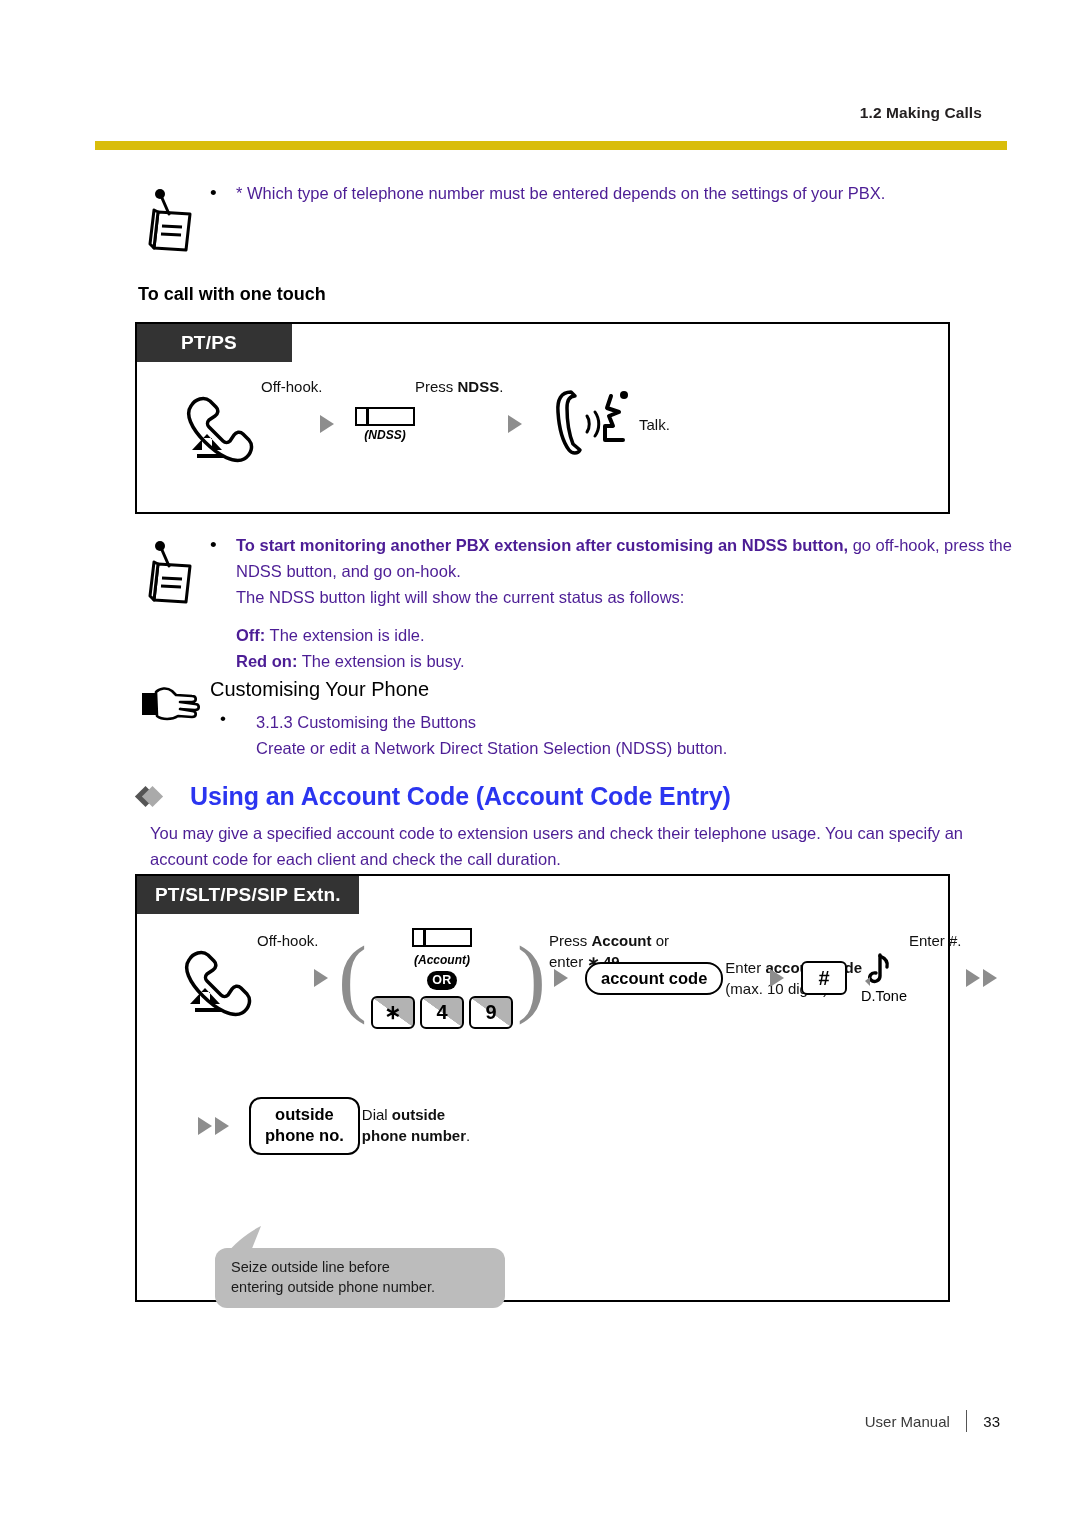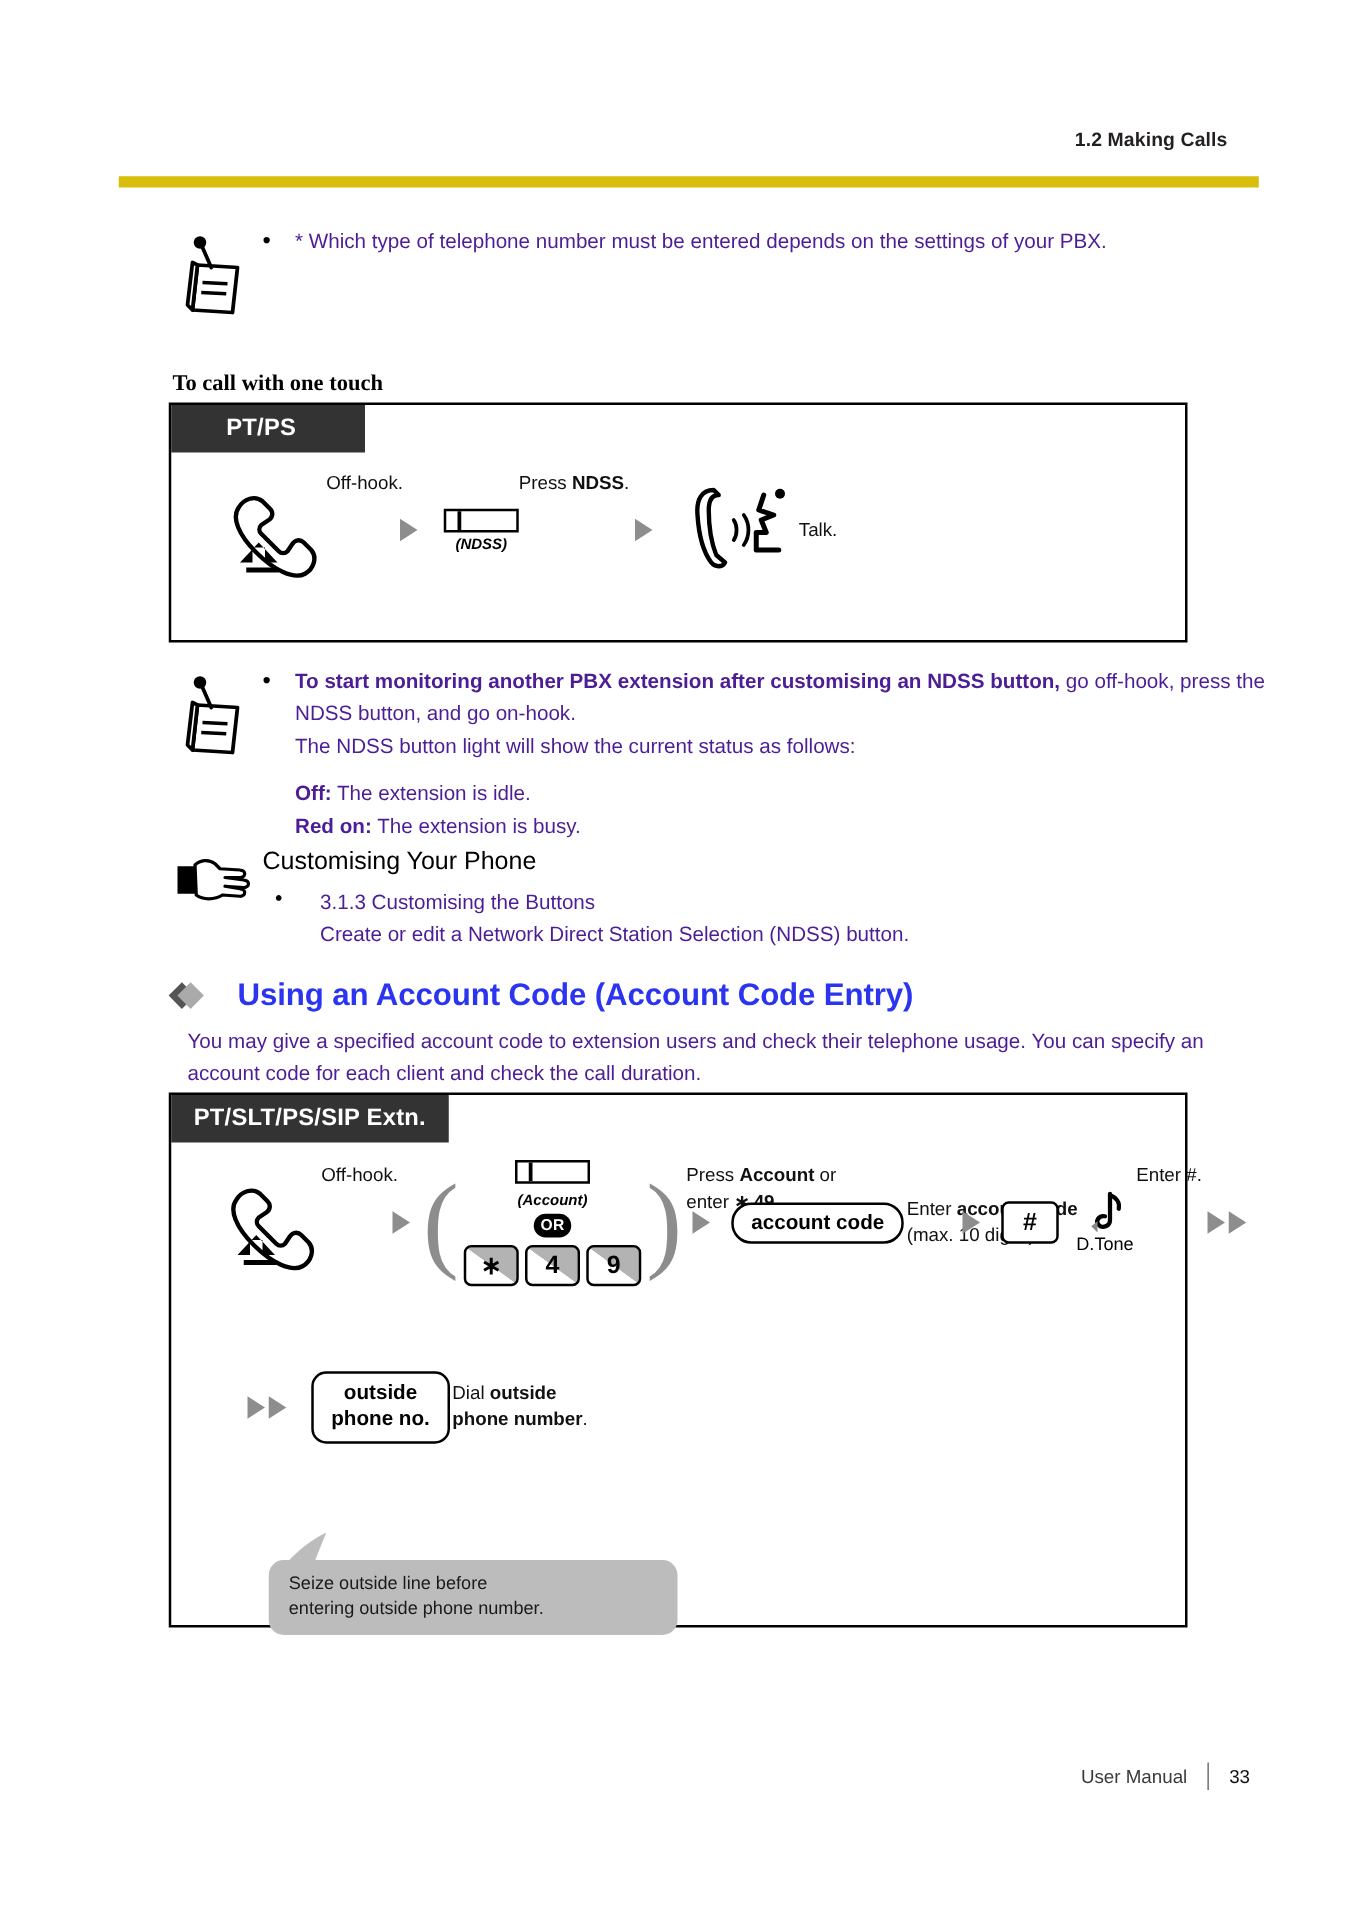--- a/index.html
+++ b/index.html
@@ -282,21 +282,21 @@
       <line x1="22" y1="42" x2="42" y2="43" stroke="#000" stroke-width="3"></line>
       <line x1="21" y1="50" x2="41" y2="51" stroke="#000" stroke-width="3"></line>
       <path d="M29 30 L22 14" stroke="#000" stroke-width="3" stroke-linecap="round"></path>
       <circle cx="20" cy="10" r="5" fill="#000"></circle>
     </svg>
   </div>
   <div class="note-bullet">•</div>
   <div class="note-body body-text">* Which type of telephone number must be entered depends on the settings of your PBX.</div>
 </div>
 
-<div class="sub-heading" style="top:296px; left:138px;font-family:Liberation Serif, serif;">To call with one touch</div>
+<div class="sub-heading" style="top:284px; left:138px;">To call with one touch</div>
 
 <div class="flow-box" style="top:322px; left:135px; width:815px; height:192px;">
   <div class="flow-tag" style="width:155px; height:38px; padding-left:44px;">PT/PS</div>
 
   <div class="flow-row" style="top:52px; left:42px;">
 
     <div class="step" style="width:120px; align-items:flex-start;">
       <div class="step-glyph" style="width:120px;">
         <svg width="78" height="80" viewBox="0 0 78 80">
           <path d="M12 22 C16 15 25 12 31 17 L37 23 C40 26 39 30 36 32 L30 36 C28 38 28 41 30 43 L44 57 C46 59 49 59 51 57 L55 51 C57 48 61 47 64 50 L70 56 C75 62 72 71 65 75 C56 80 40 72 26 58 C12 44 6 30 12 22 Z" fill="#fff" stroke="#000" stroke-width="3.5" stroke-linejoin="round"></path>
@@ -443,21 +443,21 @@
       </div>
     </div>
 
     <div class="arrow-wrap" style="width:48px;">
         <div class="arrow"></div>
       </div>
 
     <div class="step" style="width:150px; align-items:flex-start;">
       <div class="step-glyph" style="width:150px; align-items:center; justify-content:flex-start; gap:14px;">
         <div class="keycap" style="background:#fff; width:46px; height:34px;">#</div>
-        <div style="display:flex; flex-direction:column; align-items:center;">
+        <div style="display:flex; flex-direction:column; ">
           <svg width="30" height="38" viewBox="0 0 30 38">
             <path d="M19 3 L19 24 C19 29 13 31 10 28 C7 25 10 20 15 21" fill="none" stroke="#000" stroke-width="3.4" stroke-linecap="round"></path>
             <path d="M19 4 C24 6 27 10 26 15" fill="none" stroke="#000" stroke-width="3.4" stroke-linecap="round"></path>
             <path d="M9 25 L9 34 L4 29 Z" fill="#888"></path>
           </svg>
           <div style="font-size:14.5px; margin-top:-2px;">D.Tone</div>
         </div>
       </div>
       <div class="step-caption" style="padding-left:2px;">Enter #.</div>
     </div>
@@ -488,21 +488,21 @@
       <div class="step-caption" style="padding-left:2px; margin-top:10px;">
         <div><span>Dial </span><b>outside</b></div>
         <div><b>phone number</b><span>.</span></div>
       </div>
     </div>
   </div>
 
   <svg style="position:absolute; left:72px; top:348px;" width="60" height="34" viewBox="0 0 60 34">
     <path d="M52 2 C40 8 26 18 16 32 L40 32 Z" fill="#bcbcbc"></path>
   </svg>
-  <div class="bubble" style="left:78px; top:372px; width:327px;">
+  <div class="bubble" style="left:78px; top:372px; width:290px;">
     <div>Seize outside line before</div>
     <div>entering outside phone number.</div>
   </div>
 </div>
 
 <div class="footer">
   <span>User Manual</span>
   <span class="footer-sep"></span>
   <span class="footer-page">33</span>
 </div>

